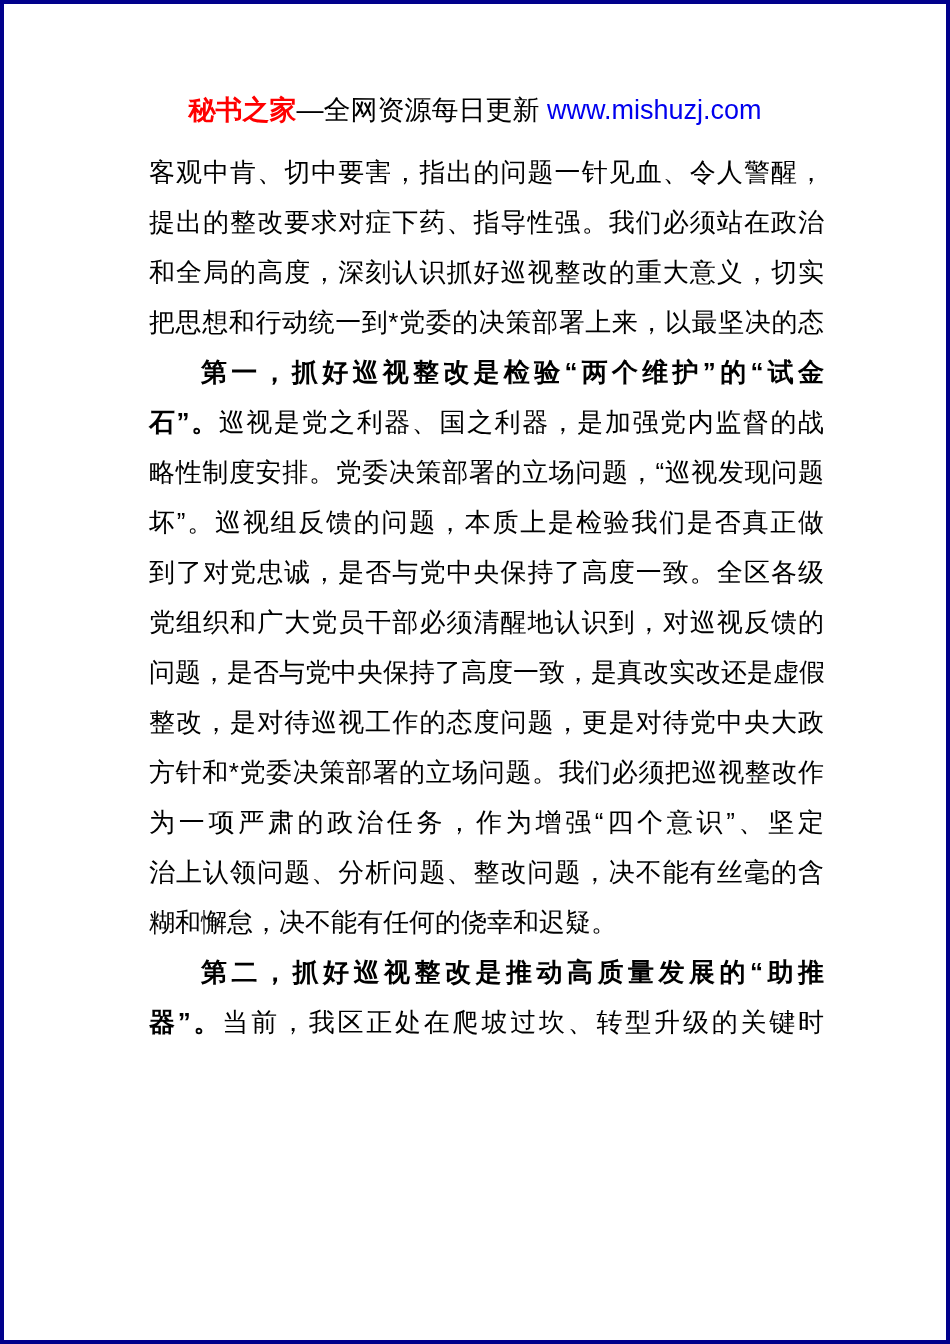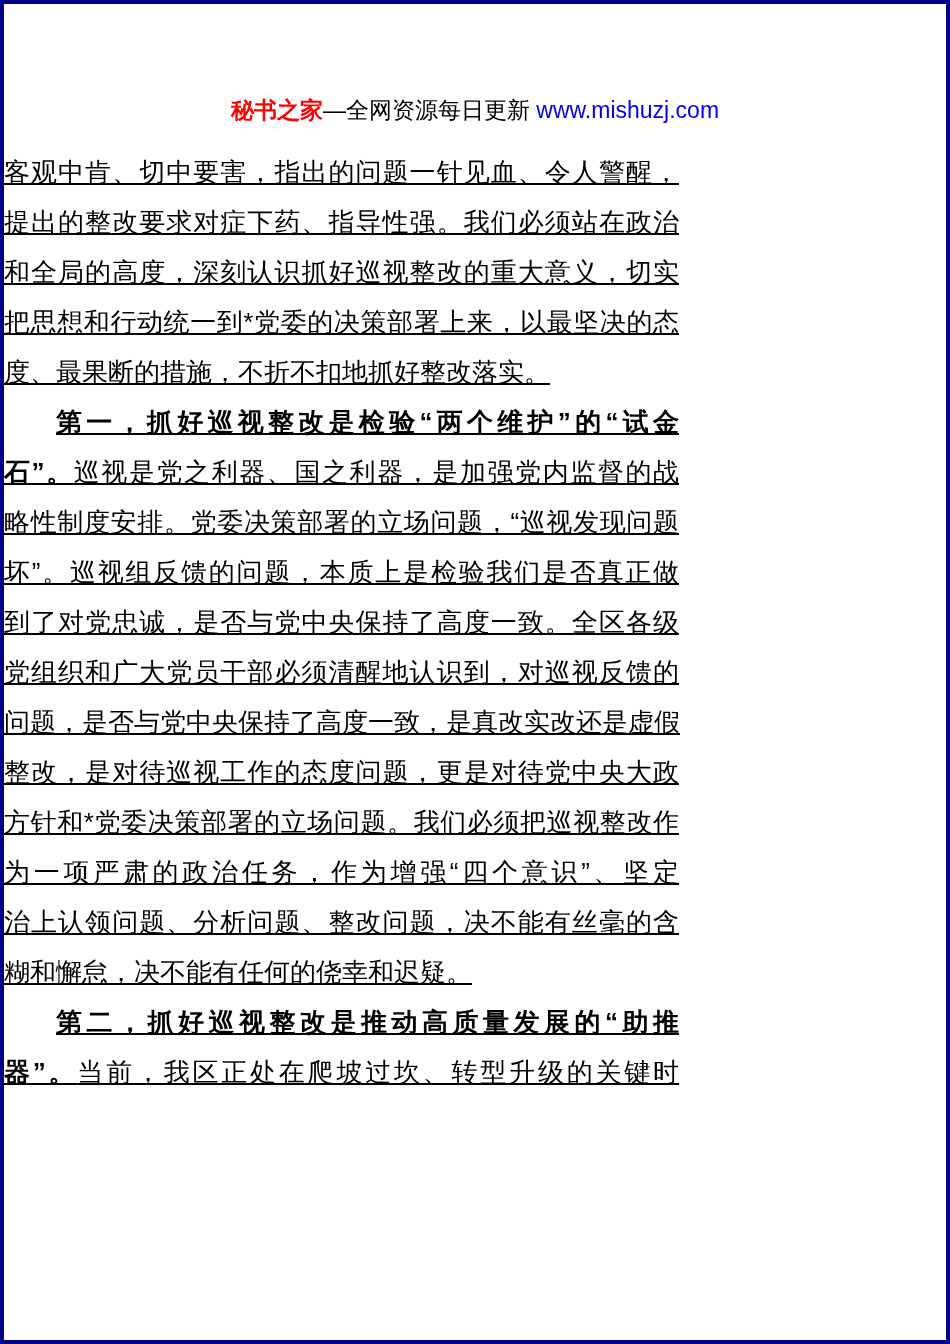--- a/index.html
+++ b/index.html
@@ -11,29 +11,29 @@
     border:4px solid #00008b;
     overflow:hidden;
     font-family:"Liberation Sans","DejaVu Sans",sans-serif;
     color:#000000;
   }
   .header{
     margin-top:81px;
     height:50px;
     line-height:50px;
     text-align:center;
-    font-size:23px;
+    font-size:27px;
     white-space:nowrap;
   }
   .brand{font-weight:700;color:#ff0000;}
   .tagline{color:#000000;white-space:pre;}
   .url{color:#0000ee;text-decoration:none;}
   .content{
     margin-top:12px;
-    text-decoration:underline;
+    padding-left:145px;
   }
   .line{
     width:675px;
     height:50px;
     line-height:50px;
     font-size:26px;
     white-space:nowrap;
     text-align:justify;
     text-align-last:justify;
     overflow:visible;
@@ -52,21 +52,20 @@
 
 <div class="page" style="border-color: rgb(0, 0, 139); background: rgb(255, 255, 255); color: rgb(0, 0, 0);">
   <div class="header">
     <span class="brand" style="color: rgb(255, 0, 0);">秘书之家</span><span class="tagline">—全网资源每日更新 </span><span class="url" style="color: rgb(0, 0, 238);">www.mishuzj.com</span>
   </div>
   <div class="content">
       <div class="line"><span>客观中肯、切中要害，指出的问题一针见血、令人警醒，</span></div>
       <div class="line"><span>提出的整改要求对症下药、指导性强。我们必须站在政治</span></div>
       <div class="line"><span>和全局的高度，深刻认识抓好巡视整改的重大意义，切实</span></div>
       <div class="line"><span>把思想和行动统一到*党委的决策部署上来，以最坚决的态</span></div>
-      <div class="line end"><span>度、最果断的措施，不折不扣地抓好整改落实。</span></div>
       <div class="line indent"><span class="bold">第一，抓好巡视整改是检验“两个维护”的“试金</span></div>
       <div class="line"><span class="bold">石”。</span><span>巡视是党之利器、国之利器，是加强党内监督的战</span></div>
       <div class="line"><span>略性制度安排。党委决策部署的立场问题，“巡视发现问题</span></div>
       <div class="line"><span>坏”。巡视组反馈的问题，本质上是检验我们是否真正做</span></div>
       <div class="line"><span>到了对党忠诚，是否与党中央保持了高度一致。全区各级</span></div>
       <div class="line"><span>党组织和广大党员干部必须清醒地认识到，对巡视反馈的</span></div>
       <div class="line"><span>问题，是否与党中央保持了高度一致，是真改实改还是虚假</span></div>
       <div class="line"><span>整改，是对待巡视工作的态度问题，更是对待党中央大政</span></div>
       <div class="line"><span>方针和*党委决策部署的立场问题。我们必须把巡视整改作</span></div>
       <div class="line"><span>为一项严肃的政治任务，作为增强“四个意识”、坚定</span></div>

